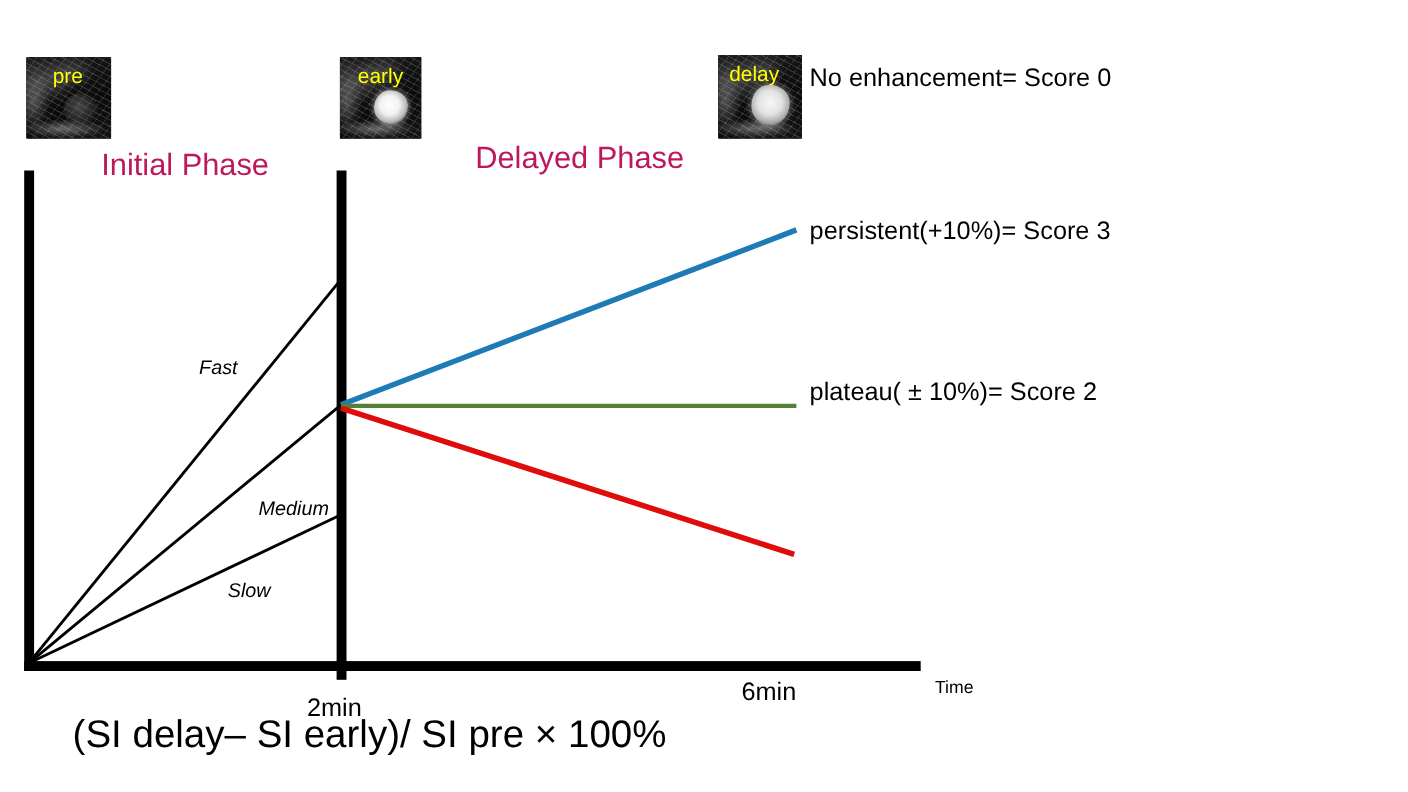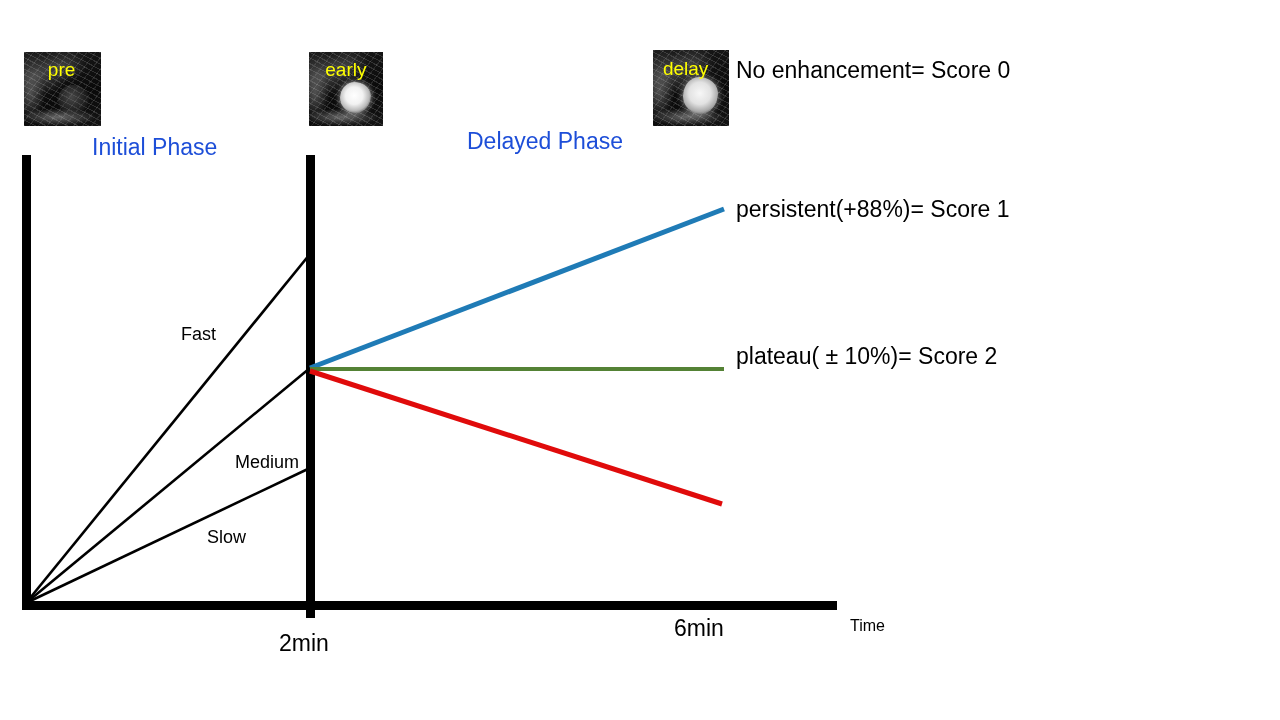--- a/index.html
+++ b/index.html
@@ -73,26 +73,26 @@
   #thumb-delay .lesion {
     left: 40%; top: 36%; width: 46%; height: 48%;
     background: radial-gradient(circle at 48% 44%, #f7f7f7 0%, #e2e2e2 40%, #a8a8a8 66%, rgba(70,70,70,0.25) 90%, rgba(0,0,0,0) 100%);
     box-shadow: 0 0 6px 1px rgba(255,255,255,0.40);
   }
   #thumb-delay .tlabel { left: 13%; top: 12%; font-size: 19px; }
 
   
   .phase-label {
     position: absolute;
-    font-size: 23px;
-    color: #1d4ed8;
+    font-size: 28px;
+    color: #be185d;
     white-space: nowrap;
   }
   #phase-initial { left: 92px;  top: 134px; }
-  #phase-delayed { left: 467px; top: 128px; text-align: center; }
+  #phase-delayed { left: 432px; top: 128px; text-align: center; }
 
   
   .axis {
     position: absolute;
     background: #000000;
   }
   #y-axis      { left: 22px;  top: 155px; width: 9px;  height: 455px; }
   #x-axis      { left: 22px;  top: 601px; width: 815px; height: 9px; }
   #divider-2min{ left: 306px; top: 155px; width: 9px;  height: 463px; }
 
@@ -103,20 +103,21 @@
     width: 1280px; height: 720px;
     pointer-events: none;
   }
 
   
   .slope-label {
     position: absolute;
     font-size: 18px;
     color: #000;
     white-space: nowrap;
+    font-style: italic;
   }
   #slope-fast   { left: 181px; top: 324px; }
   #slope-medium { left: 215px; top: 452px; margin-left: 20px; }
   #slope-slow   { left: 207px; top: 527px; }
 
   
   .tick-label {
     position: absolute;
     font-size: 23px;
     color: #000;
@@ -192,17 +193,18 @@
 
   <div class="slope-label" id="slope-fast">Fast</div>
   <div class="slope-label" id="slope-medium">Medium</div>
   <div class="slope-label" id="slope-slow">Slow</div>
 
   <div class="tick-label" id="tick-2min">2min</div>
   <div class="tick-label" id="tick-6min">6min</div>
   <div class="tick-label" id="axis-time">Time</div>
 
   <div class="score-line" id="score-0">No enhancement= Score 0</div>
-  <div class="score-line" id="score-1">persistent(+88%)= Score 1</div>
+  <div class="score-line" id="score-1">persistent(+10%)= Score 3</div>
   <div class="score-line" id="score-2">plateau( ± 10%)= Score 2</div>
 
+  <div id="formula">(SI delay– SI early)/ SI pre × 100%</div>
 
 </div>
 
 </body></html>

